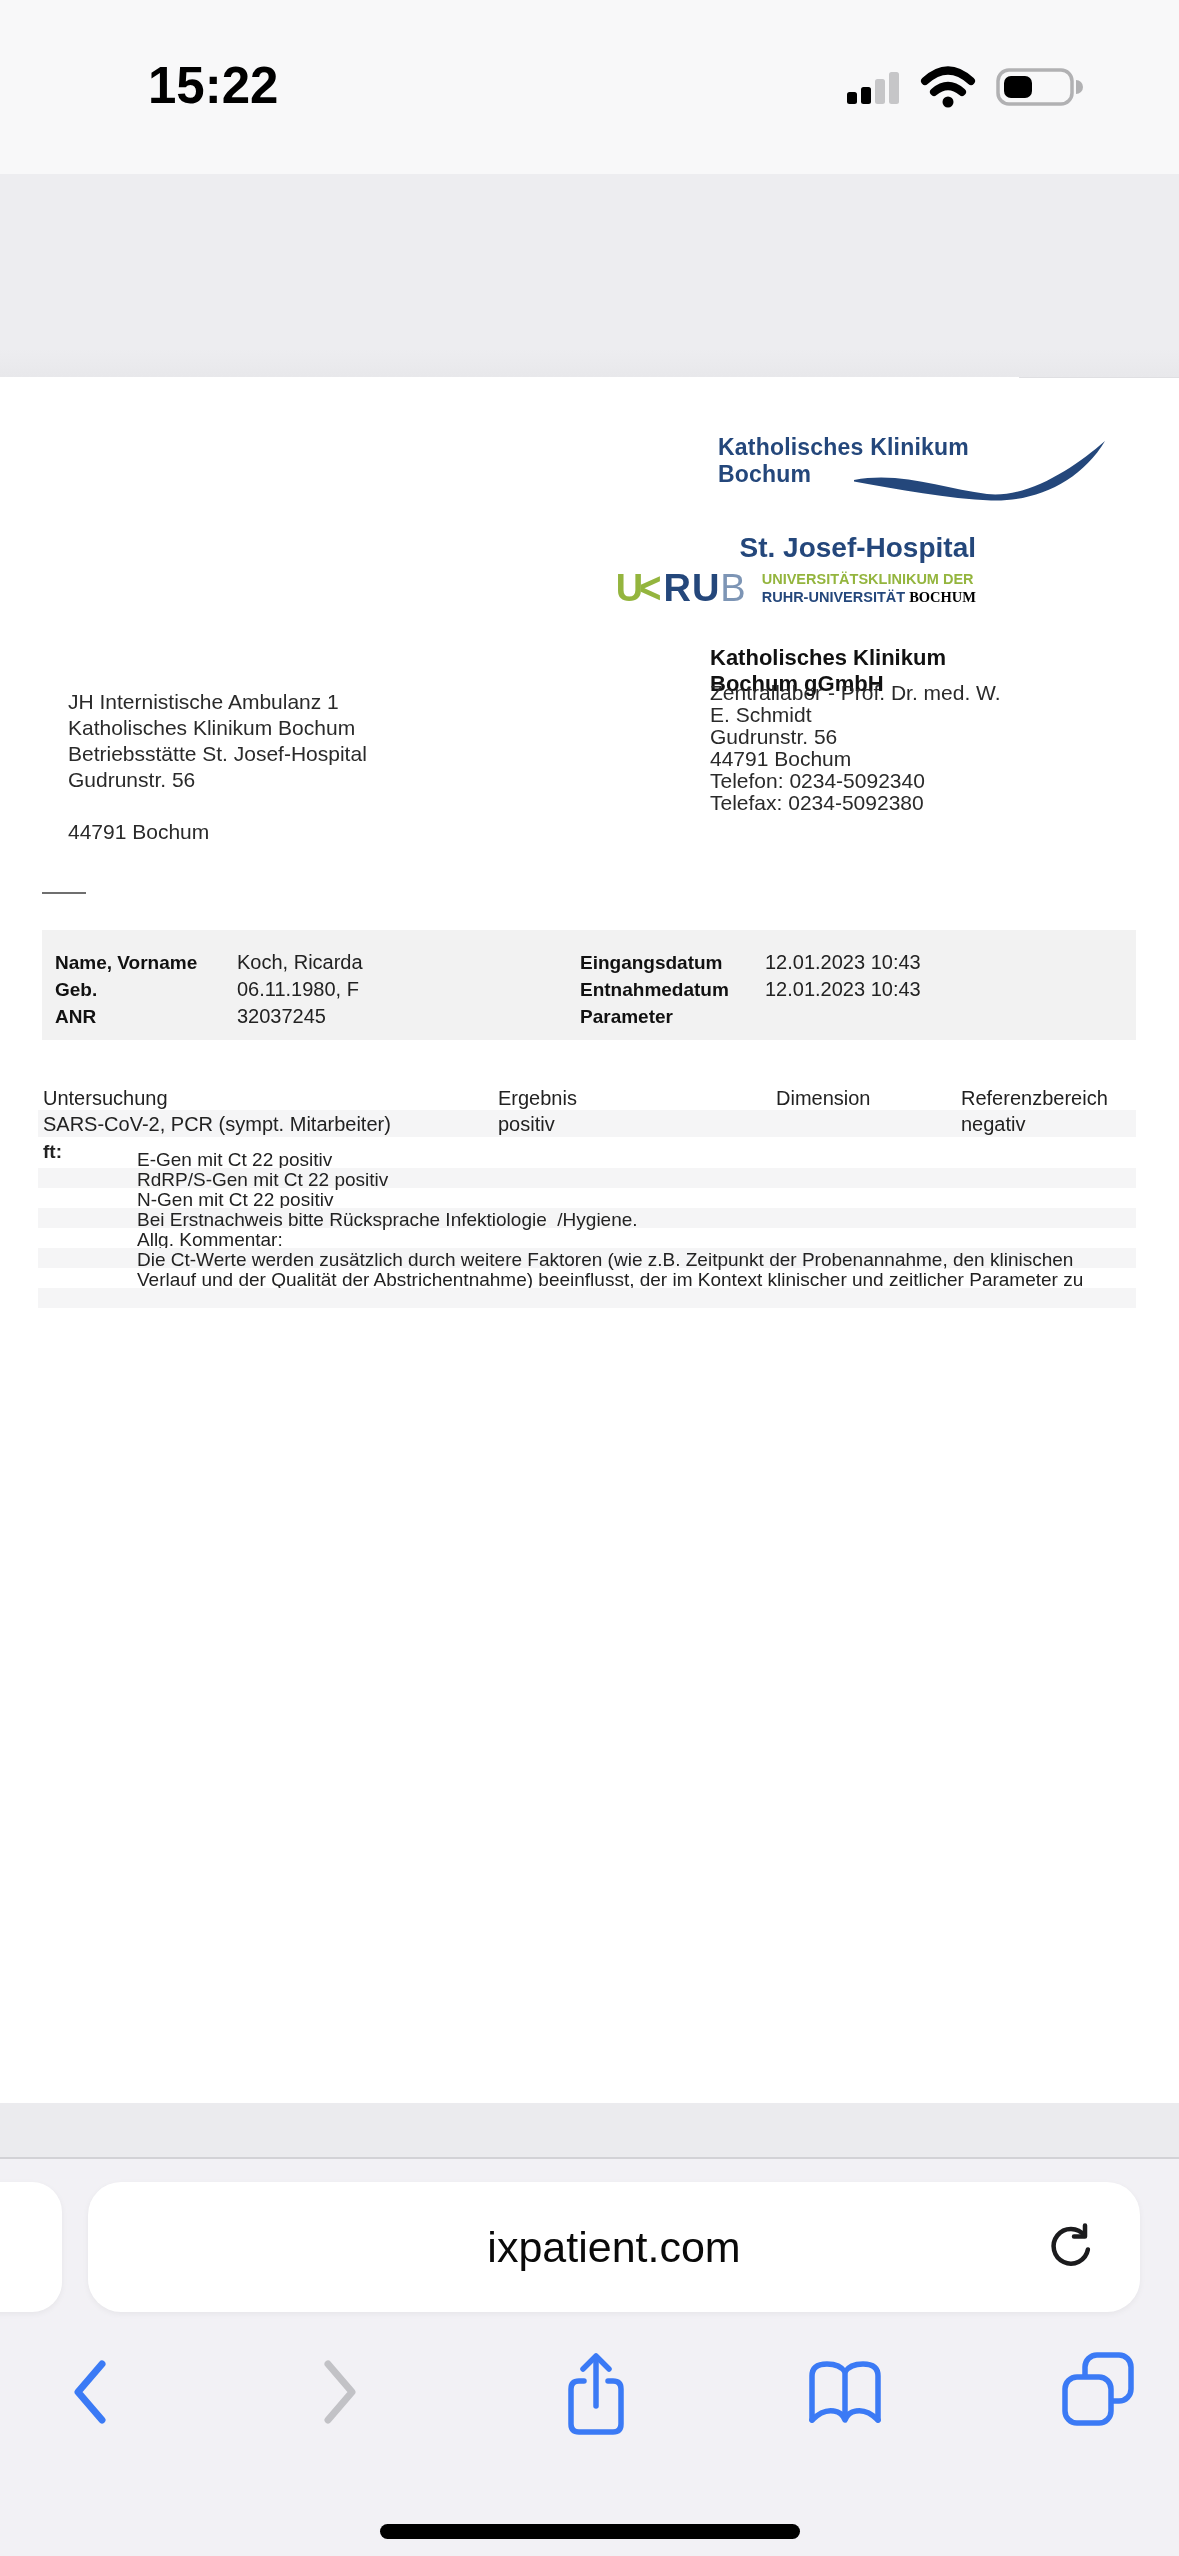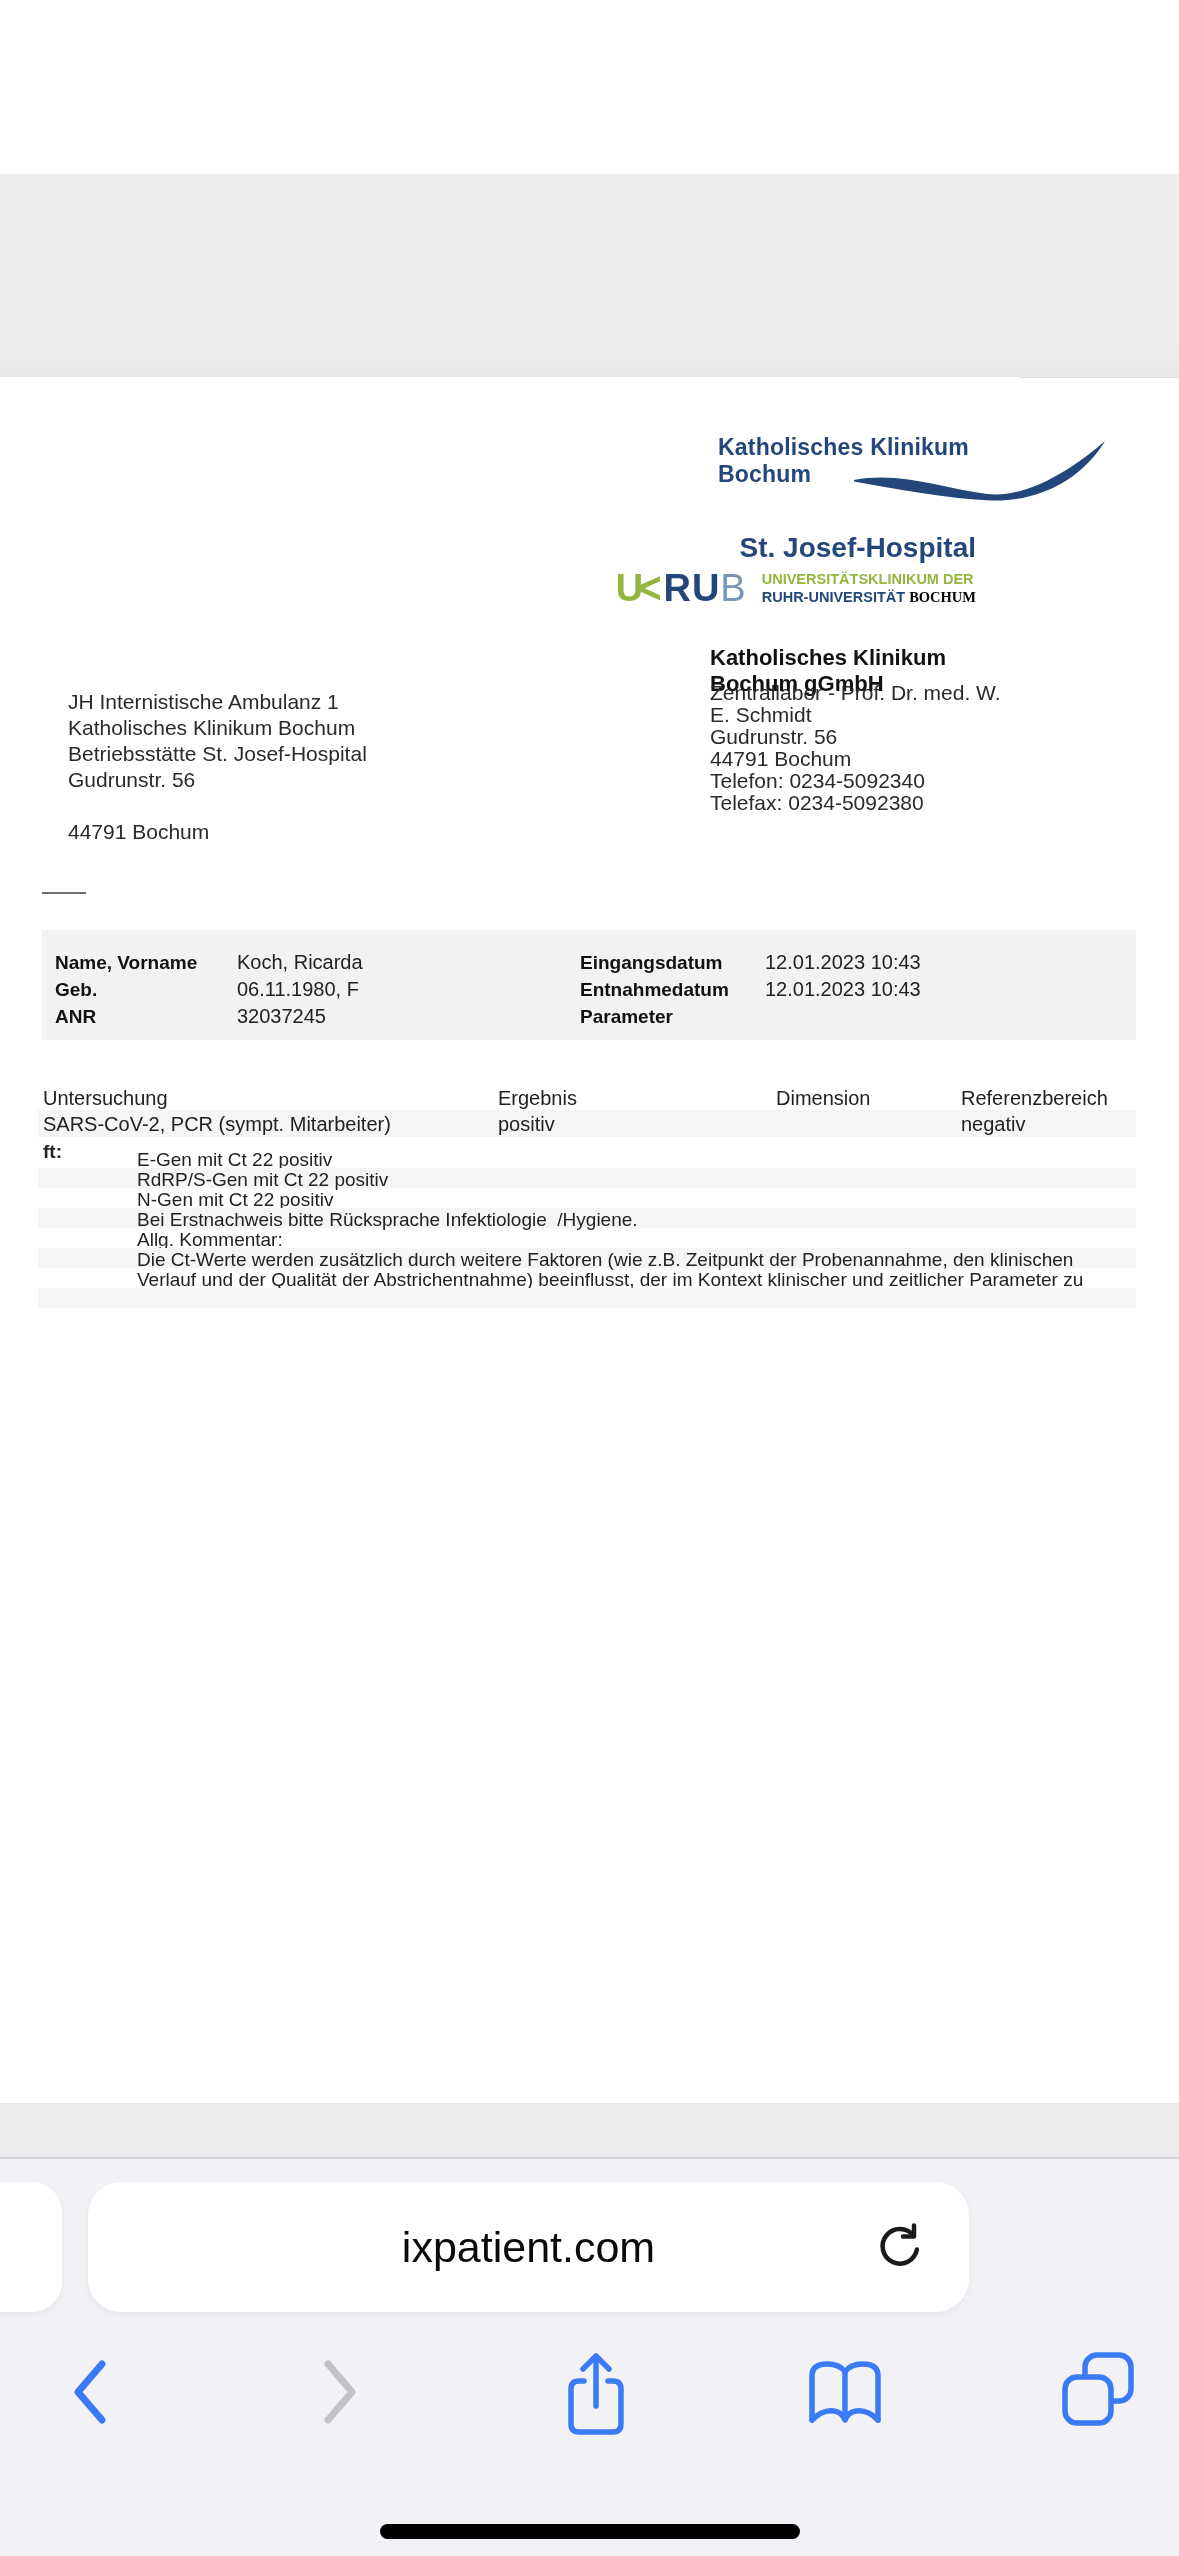--- a/index.html
+++ b/index.html
@@ -39,32 +39,54 @@
   .rhead{position:absolute;font-size:20px;color:#222;}
   .stripe{position:absolute;left:38px;width:1098px;background:#f5f5f6;}
   .rcell{position:absolute;font-size:20px;color:#222;white-space:pre;}
   .fnote{position:absolute;font-size:19px;color:#222;white-space:pre;}
   .fnote-label{font-weight:700;}
 
   
   .mid-strip{position:absolute;left:0;top:2103px;width:1179px;height:54px;background:#ebebee;border-bottom:2px solid #d2d2d6;}
   .toolbar{position:absolute;left:0;top:2159px;width:1179px;height:397px;background:#f2f1f5;}
   .tab-peek{position:absolute;left:-34px;top:23px;width:96px;height:130px;border-radius:30px;background:#fff;box-shadow:0 2px 6px rgba(0,0,0,.05);}
-  .url-bar{position:absolute;left:88px;top:23px;width:881px;height:130px;border-radius:33px;background:#fff;box-shadow:0 2px 6px rgba(0,0,0,.05);}
+  .url-bar{position:absolute;left:88px;top:23px;width:1052px;height:130px;border-radius:33px;background:#fff;box-shadow:0 2px 6px rgba(0,0,0,.05);}
   .url-text{position:absolute;left:0;right:0;top:0;bottom:0;display:flex;align-items:center;justify-content:center;
             font-size:43px;color:#0a0a0a;}
   .reload{position:absolute;right:44px;top:37px;}
   .navbtn{position:absolute;background:none;border:none;padding:0;cursor:pointer;}
   .home-indicator{position:absolute;left:380px;top:2524px;width:420px;height:15px;border-radius:8px;background:#000;}
 </style>
 </head>
 <body>
 
 <div class="phone">
 
+  <div class="status-bar">
+    <div class="time">15:22</div>
+
+    <svg class="sicon" style="left:847px;top:70px" width="56" height="34" viewBox="0 0 56 34">
+      <rect x="0" y="22" width="10" height="12" rx="2.5" fill="#000"></rect>
+      <rect x="14" y="17" width="10" height="17" rx="2.5" fill="#000"></rect>
+      <rect x="28" y="9" width="10" height="25" rx="2.5" fill="#c6c6c8"></rect>
+      <rect x="42" y="2" width="10" height="32" rx="2.5" fill="#c6c6c8"></rect>
+    </svg>
+
+    <svg class="sicon" style="left:920px;top:66px" width="56" height="42" viewBox="0 0 56 42">
+      <path d="M5,15 Q28,-6 51,15" fill="none" stroke="#000" stroke-width="8" stroke-linecap="round"></path>
+      <path d="M14,26 Q28,14 42,26" fill="none" stroke="#000" stroke-width="8" stroke-linecap="round"></path>
+      <circle cx="28" cy="36" r="5.5" fill="#000"></circle>
+    </svg>
+
+    <svg class="sicon" style="left:996px;top:68px" width="88" height="38" viewBox="0 0 88 38">
+      <rect x="2" y="2" width="74" height="34" rx="11" fill="none" stroke="#b1b1b3" stroke-width="3.5"></rect>
+      <rect x="8" y="8" width="28" height="22" rx="7" fill="#000"></rect>
+      <path d="M80,12 a7,7 0 0 1 0,14 z" fill="#b1b1b3"></path>
+    </svg>
+  </div>
 
   <div class="gray-band"></div>
 
   <div class="doc">
 
     <div class="abs brand-text navy" style="left:718px;top:57px">Katholisches Klinikum Bochum</div>
     <svg class="abs" style="left:853px;top:62px" width="254" height="64" viewBox="0 0 254 64">
       <path d="M1,41 C48,32 92,50 134,55 C176,59.5 222,28 252,2 C228,42 184,63 138,61.5 C96,60 44,50 1,42.5 Z" fill="#24477b"></path>
     </svg>
 

